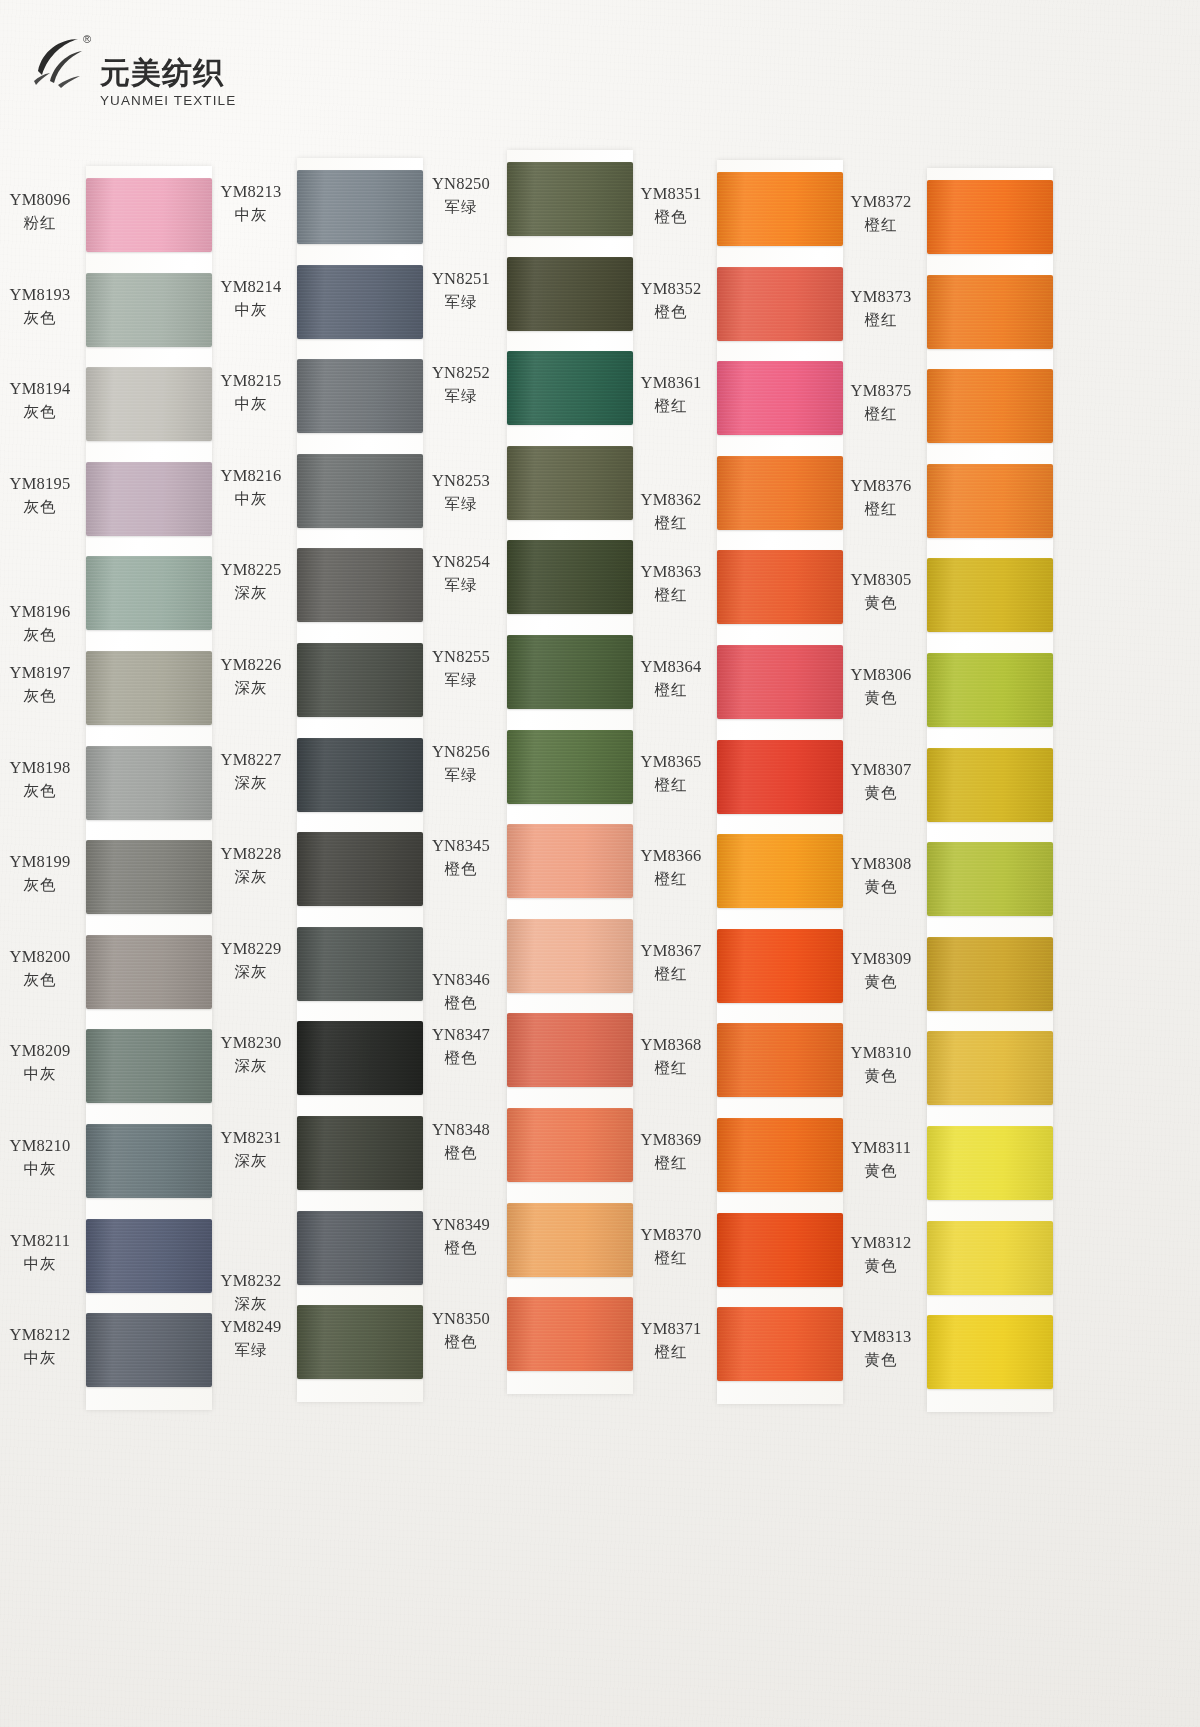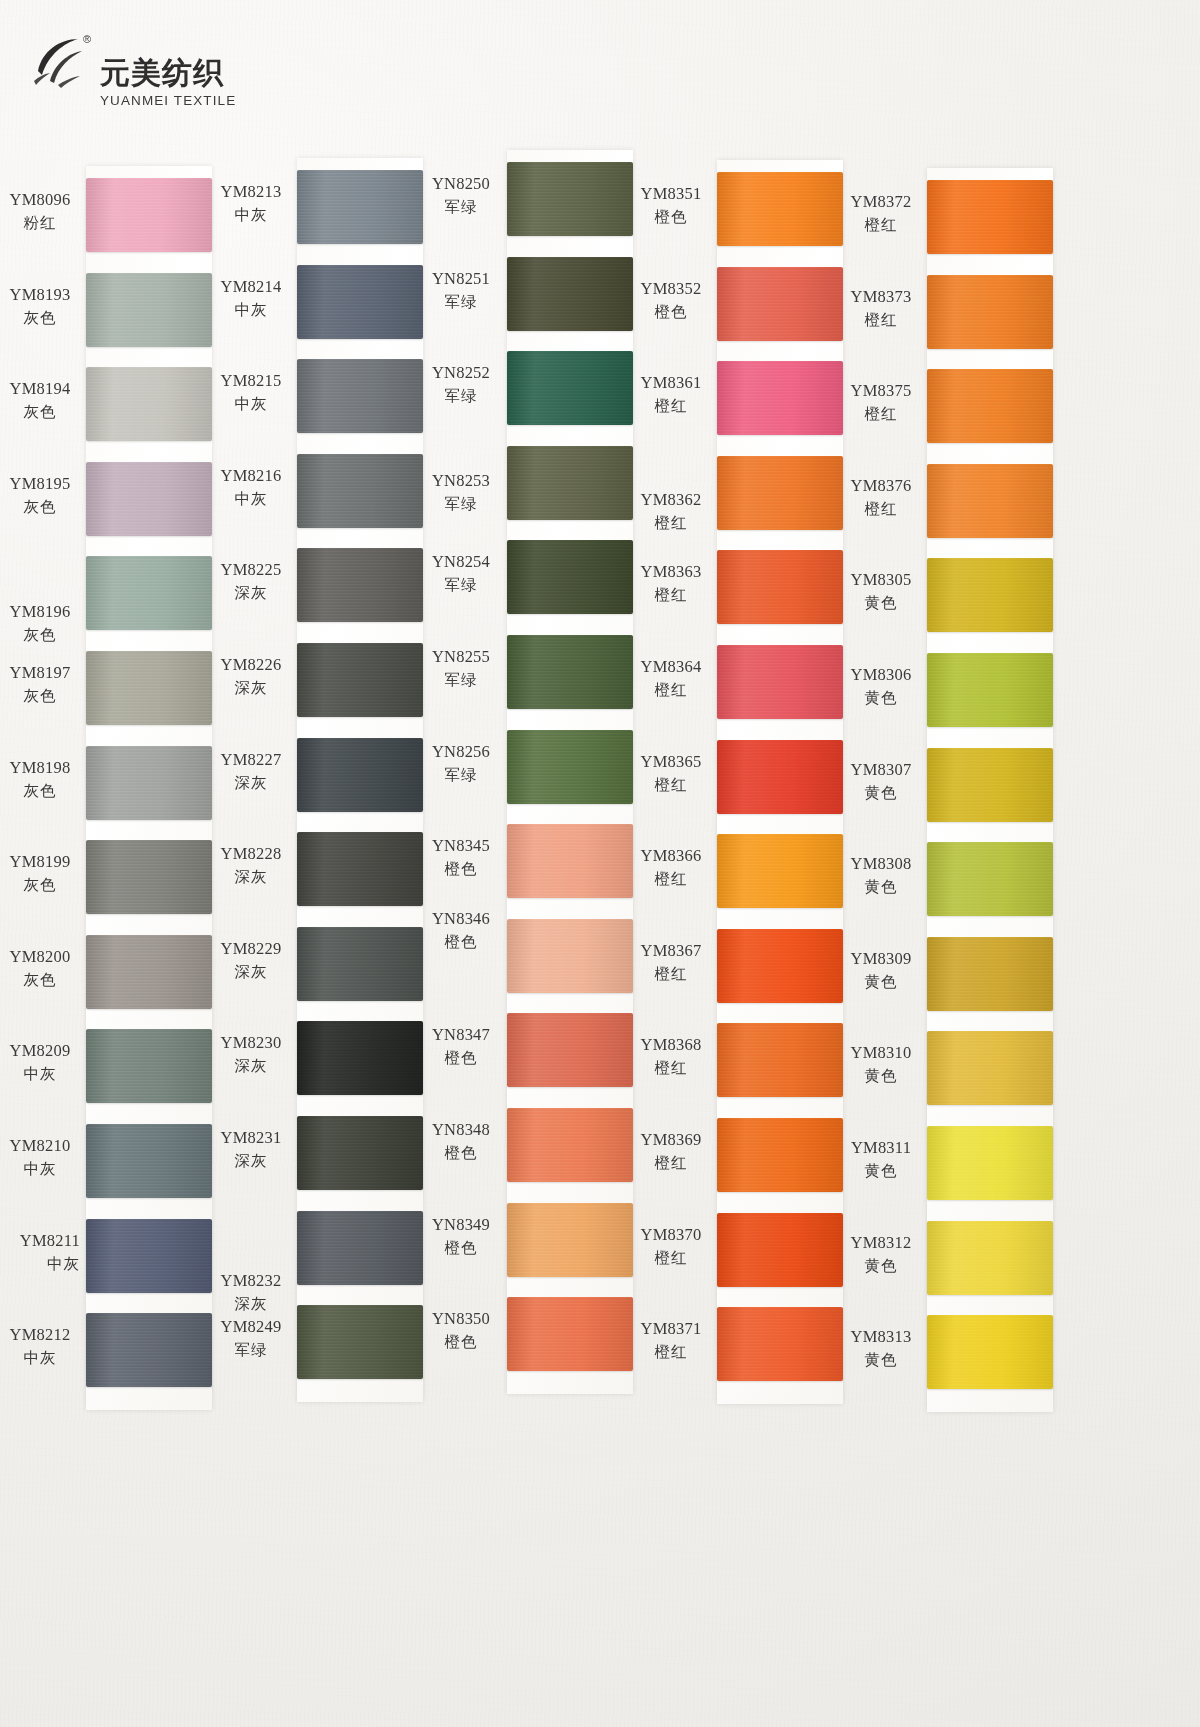--- a/index.html
+++ b/index.html
@@ -238,21 +238,21 @@
           <span class="cn">灰色</span>
         </div>
         <div class="label" style="top: 875.4px;">
           <span class="code">YM8209</span>
           <span class="cn">中灰</span>
         </div>
         <div class="label" style="top: 970px;">
           <span class="code">YM8210</span>
           <span class="cn">中灰</span>
         </div>
-        <div class="label" style="top: 1064.6px; text-align: right;">
+        <div class="label" style="top: 1064.6px;">
           <span class="code">YM8211</span>
           <span class="cn">中灰</span>
         </div>
         <div class="label" style="top: 1159.2px;">
           <span class="code">YM8212</span>
           <span class="cn">中灰</span>
         </div>
       </div>
       <div class="swatchcol">
         <div class="swatch" title="YM8096 粉红" style="top: 12px; height: 74px; background: rgb(240, 170, 192);"></div>
@@ -370,21 +370,21 @@
           <span class="cn">军绿</span>
         </div>
         <div class="label" style="top: 591.6px;">
           <span class="code">YN8256</span>
           <span class="cn">军绿</span>
         </div>
         <div class="label" style="top: 686.2px;">
           <span class="code">YN8345</span>
           <span class="cn">橙色</span>
         </div>
-        <div class="label" style="top: 759px;">
+        <div class="label" style="top: 820px;">
           <span class="code">YN8346</span>
           <span class="cn">橙色</span>
         </div>
         <div class="label" style="top: 875.4px;">
           <span class="code">YN8347</span>
           <span class="cn">橙色</span>
         </div>
         <div class="label" style="top: 970px;">
           <span class="code">YN8348</span>
           <span class="cn">橙色</span>

